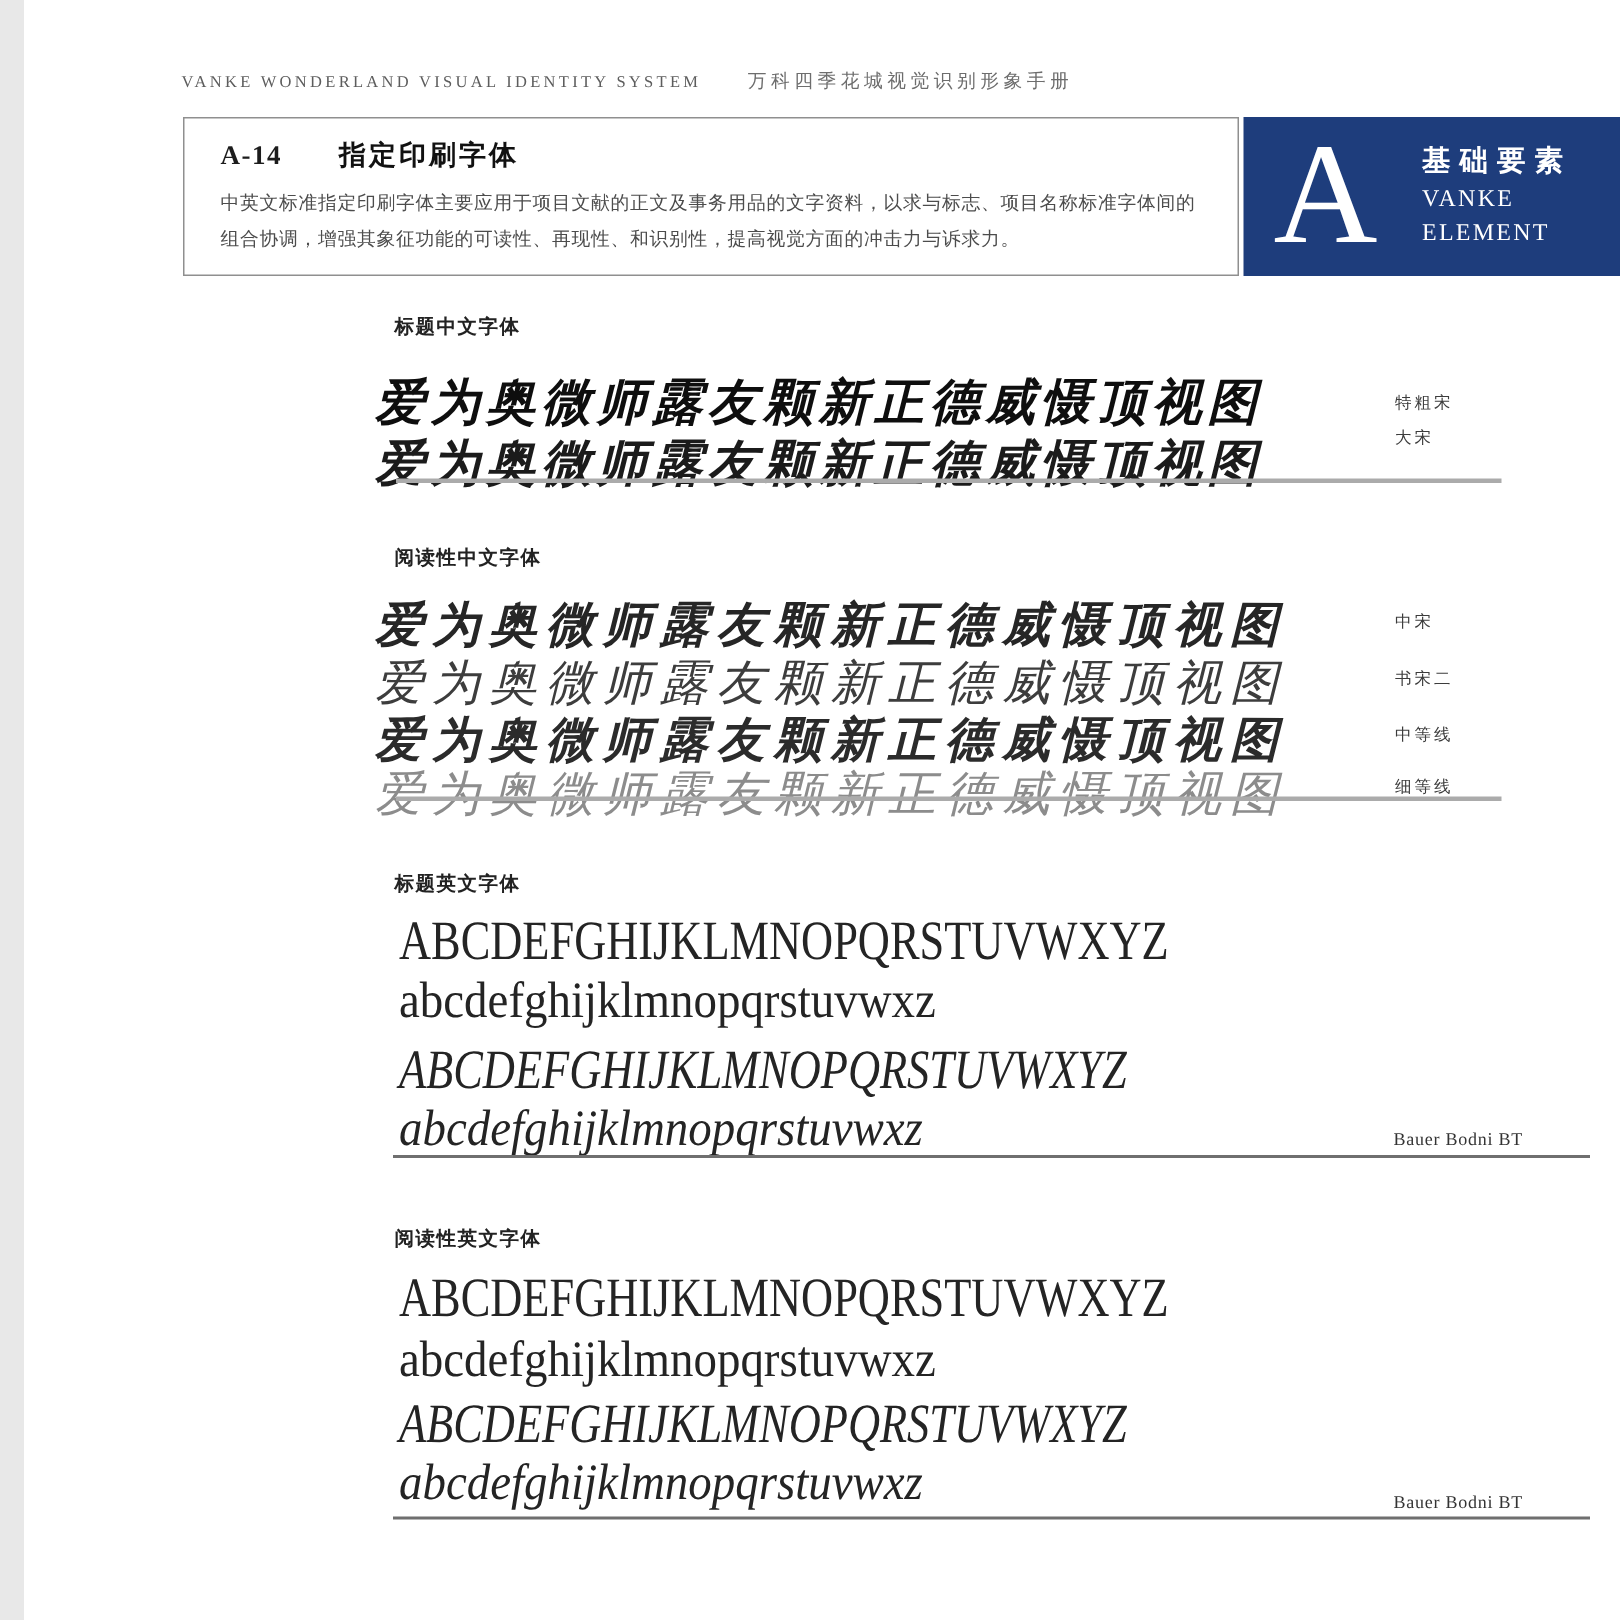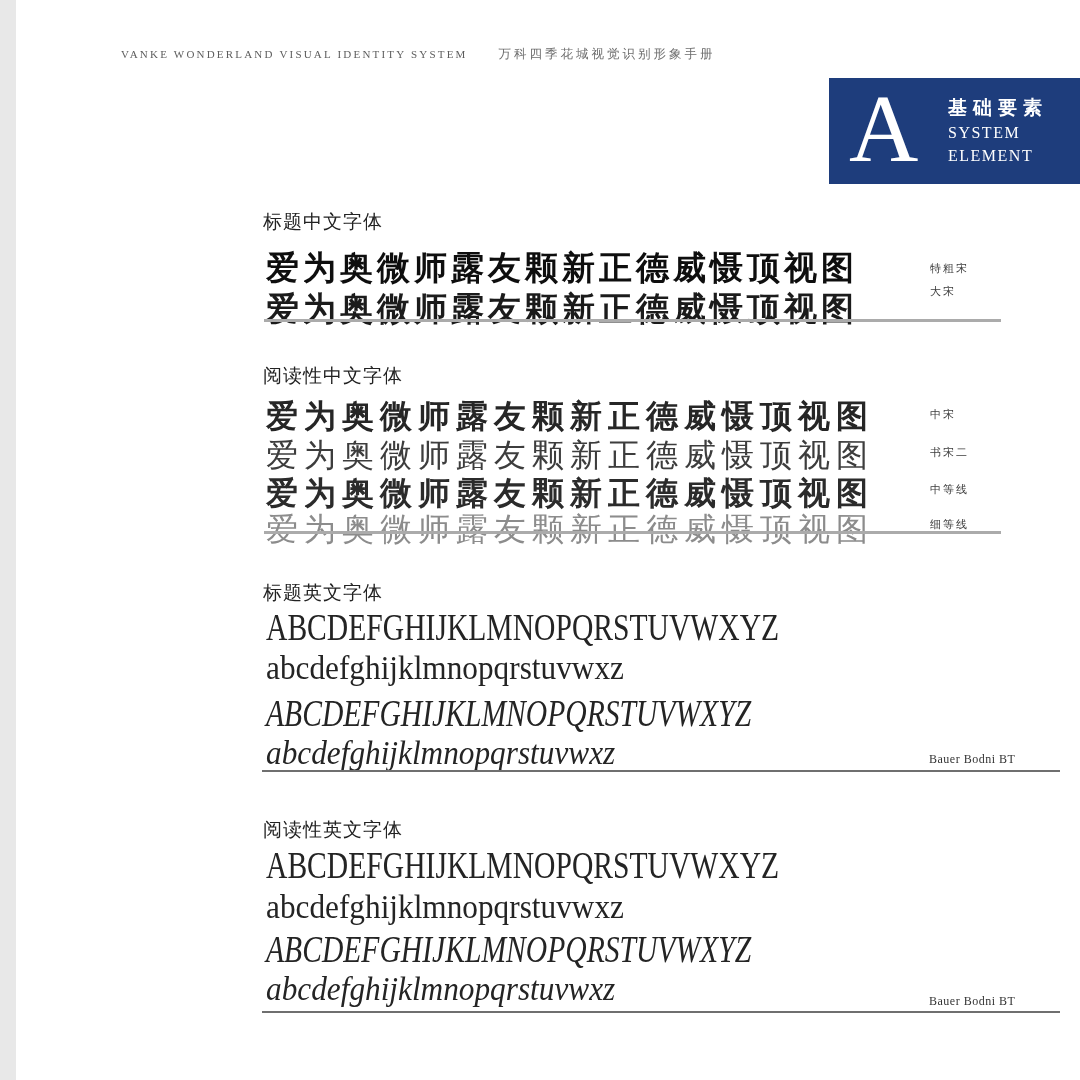--- a/index.html
+++ b/index.html
@@ -32,32 +32,32 @@
   }
   .tab-letter{
     position:absolute;left:20px;top:-2px;font-size:96px;line-height:106px;
     font-family:"Liberation Serif","DejaVu Serif",serif;font-weight:400;
   }
   .tab-labels{position:absolute;left:119px;top:17px;}
   .tab-labels .zh{font-size:19px;font-weight:bold;letter-spacing:6px;line-height:1.35;}
   .tab-labels .en{font-size:16px;letter-spacing:1.5px;line-height:1.45;font-family:"Liberation Serif","DejaVu Serif",serif;}
   
   .sec-label{
-    position:absolute;left:247px;font-size:19px;font-weight:normal;color:#222;
+    position:absolute;left:247px;font-size:13px;font-weight:bold;color:#222;
     letter-spacing:1px;white-space:nowrap;
   }
   .font-label{
     position:absolute;left:914px;font-size:11px;color:#3c3c3c;
     letter-spacing:2px;white-space:nowrap;
   }
   .font-label-en{
     position:absolute;left:913px;font-size:12px;color:#333;
     letter-spacing:.5px;white-space:nowrap;font-family:"Liberation Serif","DejaVu Serif",serif;
   }
-  .zh-row{position:absolute;left:250px;white-space:nowrap;}
+  .zh-row{position:absolute;left:234px;white-space:nowrap;font-style:italic;}
   .zh-heavy {font-size:33px;font-weight:900;letter-spacing:4px;color:#0e0e0e;font-family:"Liberation Serif","DejaVu Serif",serif;}
   .zh-dasong{font-size:33px;font-weight:700;letter-spacing:4px;color:#1b1b1b;font-family:"Liberation Serif","DejaVu Serif",serif;}
   .zh-zhongsong{font-size:32px;font-weight:600;letter-spacing:6px;color:#262626;font-family:"Liberation Serif","DejaVu Serif",serif;}
   .zh-shusong  {font-size:32px;font-weight:400;letter-spacing:6px;color:#3d3d3d;font-family:"Liberation Serif","DejaVu Serif",serif;}
   .zh-zhongdeng{font-size:32px;font-weight:600;letter-spacing:6px;color:#2b2b2b;font-family:"Liberation Sans","DejaVu Sans",sans-serif;}
   .zh-xideng   {font-size:32px;font-weight:300;letter-spacing:6px;color:#8c8c8c;font-family:"Liberation Sans","DejaVu Sans",sans-serif;}
   .en-row{position:absolute;left:250px;white-space:nowrap;color:#242424;transform-origin:left center;}
   .en-upper{font-size:37px;transform:scaleX(.80);}
   .en-lower{font-size:34px;transform:scaleX(.92);}
   .en-upper.italic,.en-lower.italic{font-style:italic;}
@@ -67,26 +67,33 @@
 </head>
 <body>
 
 <div class="page">
 
   <div class="manual-header">
     <span>VANKE WONDERLAND VISUAL IDENTITY SYSTEM</span>
     <span class="zh">万科四季花城视觉识别形象手册</span>
   </div>
 
+  <div class="title-box">
+    <div class="title-row">
+      <span class="code">A-14</span>
+      <span class="ttl">指定印刷字体</span>
+    </div>
+    <p class="title-desc">中英文标准指定印刷字体主要应用于项目文献的正文及事务用品的文字资料，以求与标志、项目名称标准字体间的组合协调，增强其象征功能的可读性、再现性、和识别性，提高视觉方面的冲击力与诉求力。</p>
+  </div>
 
   <div class="chapter-tab" style="background:#1e3d7c;">
     <span class="tab-letter">A</span>
     <div class="tab-labels">
       <div class="zh">基础要素</div>
-      <div class="en">SYSTEM</div>
+      <div class="en">VANKE</div>
       <div class="en">ELEMENT</div>
     </div>
   </div>
 
   <div class="sec-label" style="top:209px;">标题中文字体</div>
   <div class="zh-row zh-heavy" style="top:246px;">爱为奥微师露友颗新正德威慑顶视图</div>
   <div class="font-label" style="top:261px;">特粗宋</div>
   <div class="zh-row zh-dasong" style="top:287px;">爱为奥微师露友颗新正德威慑顶视图</div>
   <div class="font-label" style="top:284px;font-family:Liberation Serif, serif;">大宋</div>
   <div class="rule-zh" style="top:319px;"></div>

